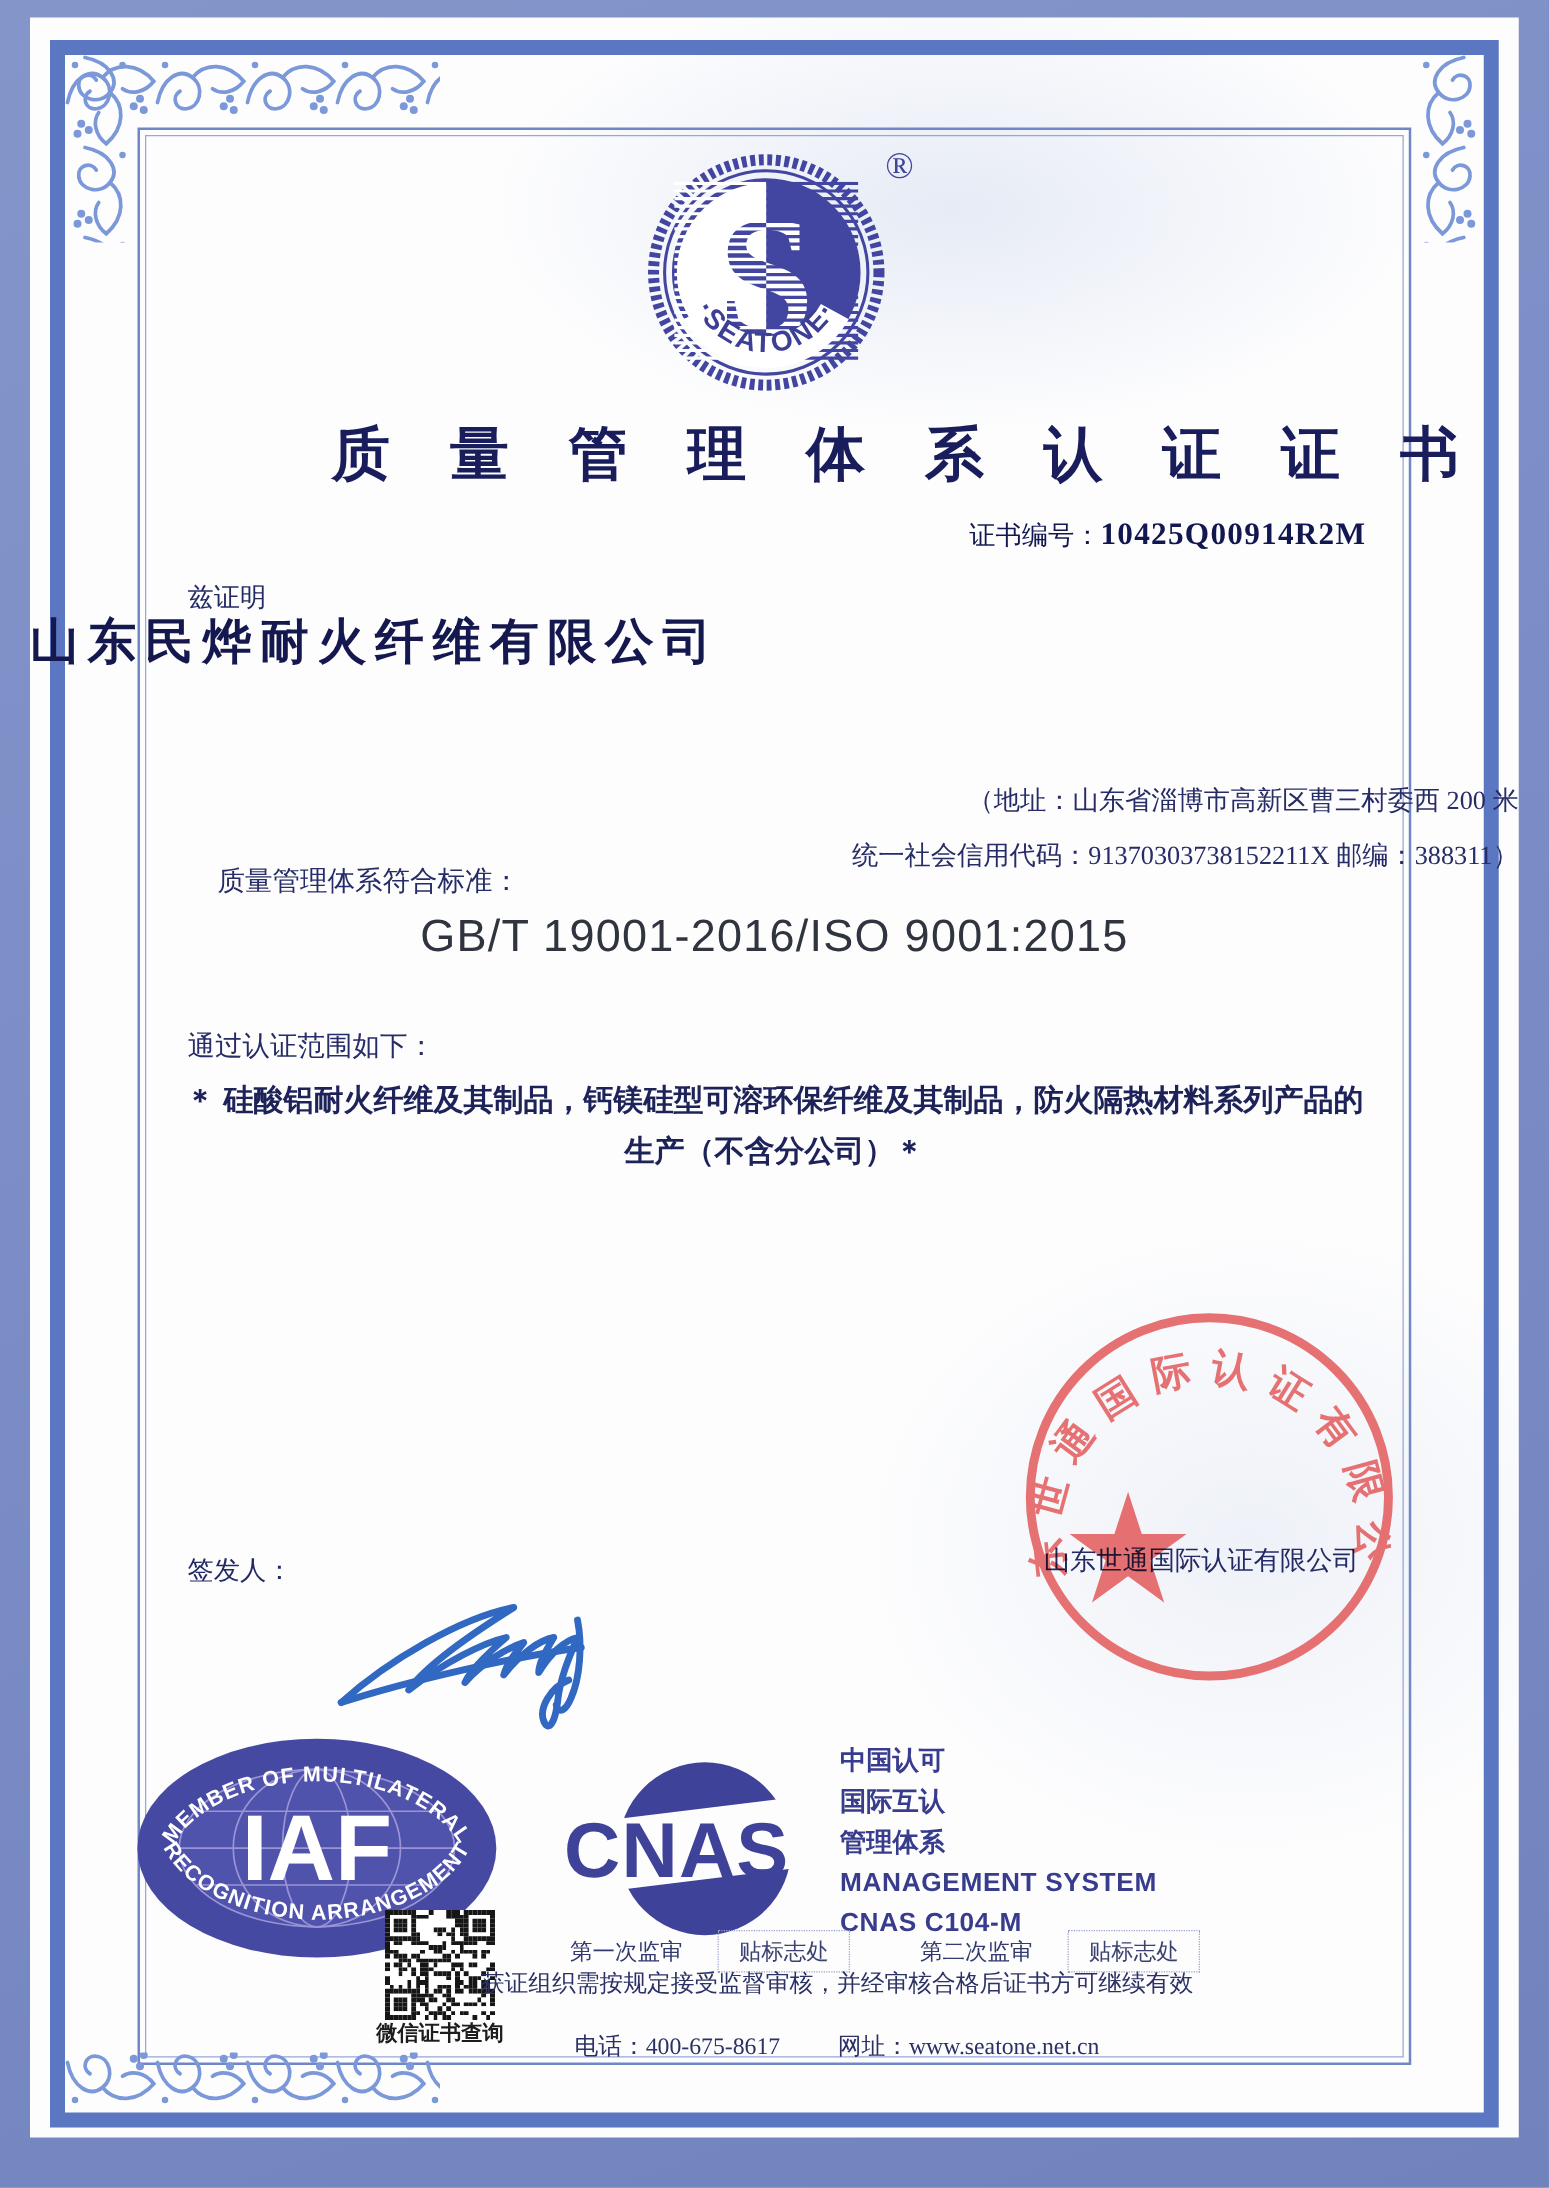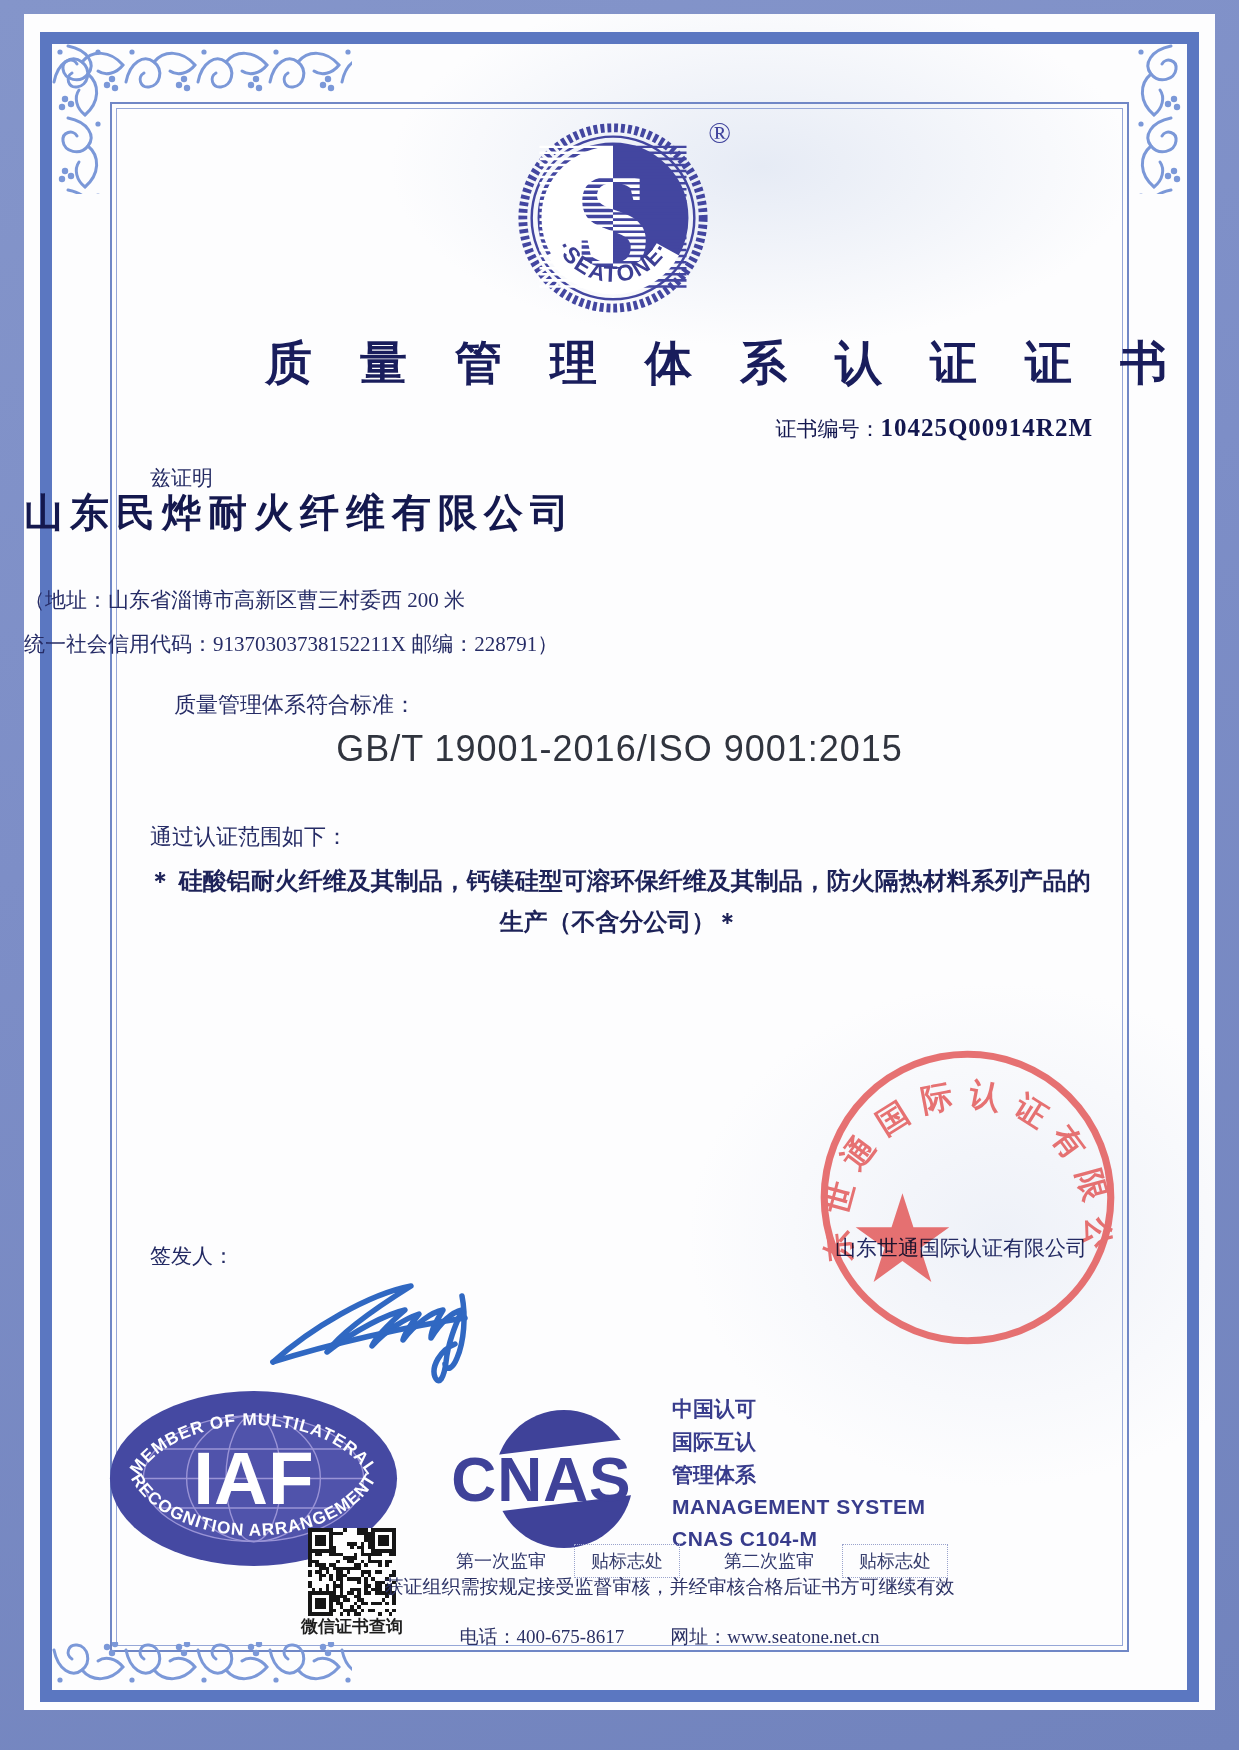--- a/index.html
+++ b/index.html
@@ -24,21 +24,21 @@
   .logo-wrap{left:491px;top:102px;width:214px;height:206px;}
   .reg{position:absolute;right:-2px;top:0;font-size:30px;color:#41449d;font-family:"Liberation Serif",serif;}
   .title{left:0;right:0;top:318px;text-align:right;font-size:47px;font-weight:bold;
          letter-spacing:48px;padding-left:48px;color:#191d5c;}
   .certno{left:0;right:122px;top:400px;text-align:right;color:#13174f;}
   .certno .lbl{font-size:21px;}
   .certno .num{font-size:25px;font-weight:bold;font-family:"Liberation Serif",serif;letter-spacing:1px;}
   .cizhengming{left:126px;top:450px;font-size:21px;}
   .company{left:0;right:0;top:472px;text-align:left;font-size:39px;font-weight:bold;
            letter-spacing:7px;color:#14184e;font-family:"Liberation Sans","DejaVu Sans",sans-serif;}
-  .addr{left:0;right:0;text-align:left;font-size:21px;color:#262c66;}
+  .addr{left:0;right:0;text-align:right;font-size:21px;color:#262c66;margin-top:40px;}
   .addr1{top:572px;} .addr2{top:616px;}
   .sec-label{left:126px;font-size:22px;color:#262c66;}
   .std-label{top:676px;margin-left:24px;} .scope-label{top:808px;}
   .std{left:0;right:0;top:714px;text-align:center;font-size:36px;color:#30343e;
        font-family:"Liberation Sans","DejaVu Sans",sans-serif;letter-spacing:1px;}
   .scope{left:115px;right:115px;top:846px;text-align:center;font-size:24px;font-weight:bold;
          line-height:41px;color:#1d2258;font-family:"Liberation Sans","DejaVu Sans",sans-serif;}
   .legal{left:92px;right:100px;top:1002px;font-size:20.5px;line-height:45px;text-align:justify;color:#232a63;}
   .dates{left:92px;right:100px;top:1154px;display:flex;justify-content:space-between;font-size:21px;color:#1d2258;}
   .issuer{right:128px;top:1220px;font-size:21px;color:#232a63;}
@@ -50,21 +50,21 @@
   .cnas-text{left:648px;top:1378px;color:#383c8c;font-family:"Liberation Sans","DejaVu Sans",sans-serif;}
   .cnas-text .cn{font-size:21px;font-weight:600;line-height:33px;}
   .cnas-text .en{font-size:21px;font-weight:bold;line-height:32px;letter-spacing:.5px;}
   #qr{left:284px;top:1514px;width:88px;height:88px;display:grid;
       grid-template-columns:repeat(25,1fr);grid-template-rows:repeat(25,1fr);background:#fff;}
   #qr i{display:block;} #qr .q1{background:#161616;} #qr .q0{background:#fff;}
   .qr-caption{left:246px;top:1601px;width:164px;text-align:center;font-size:17px;font-weight:bold;
               color:#1d1d1d;font-family:"Liberation Sans","DejaVu Sans",sans-serif;}
   .audit-row{left:432px;top:1530px;display:flex;align-items:center;font-size:18px;color:#333a6e;}
   .sticker-box{border:1px dotted #9aa3cd;padding:4px 16px;color:#3a416f;}
-  .g1{margin-left:28px;} .g2{margin-left:44px;text-align:center;} 
+  .g1{margin-left:28px;} .g2{margin-left:56px;text-align:center;} 
   .fline{left:190px;right:90px;text-align:center;font-size:19px;color:#2b3165;}
   .note{top:1560px;} .faddr{top:1587px;} .fphone{top:1610px;}
   .fphone .sep{display:inline-block;width:46px;}
 </style>
 </head>
 <body>
 
 <svg width="0" height="0" style="position:absolute" aria-hidden="true">
   <defs>
     <g id="curl" stroke="#7b98d8" fill="none" stroke-width="3" stroke-linecap="round">
@@ -141,21 +141,21 @@
 
       <div class="abs title">质量管理体系认证证书</div>
 
       <div class="abs certno">
         <span class="lbl">证书编号：</span><span class="num">10425Q00914R2M</span>
       </div>
 
       <div class="abs cizhengming">兹证明</div>
       <div class="abs company">山东民烨耐火纤维有限公司</div>
       <div class="abs addr addr1">（地址：山东省淄博市高新区曹三村委西 200 米</div>
-      <div class="abs addr addr2">统一社会信用代码：91370303738152211X 邮编：228791）</div>
+      <div class="abs addr addr2">统一社会信用代码：91370303738152211X 邮编：388311）</div>
 
       <div class="abs sec-label std-label">质量管理体系符合标准：</div>
       <div class="abs std">GB/T 19001-2016/ISO 9001:2015</div>
 
       <div class="abs sec-label scope-label">通过认证范围如下：</div>
       <div class="abs scope">＊ 硅酸铝耐火纤维及其制品，钙镁硅型可溶环保纤维及其制品，防火隔热材料系列产品的生产（不含分公司）＊</div>
 
 
 
       <div class="abs issuer">山东世通国际认证有限公司</div>

